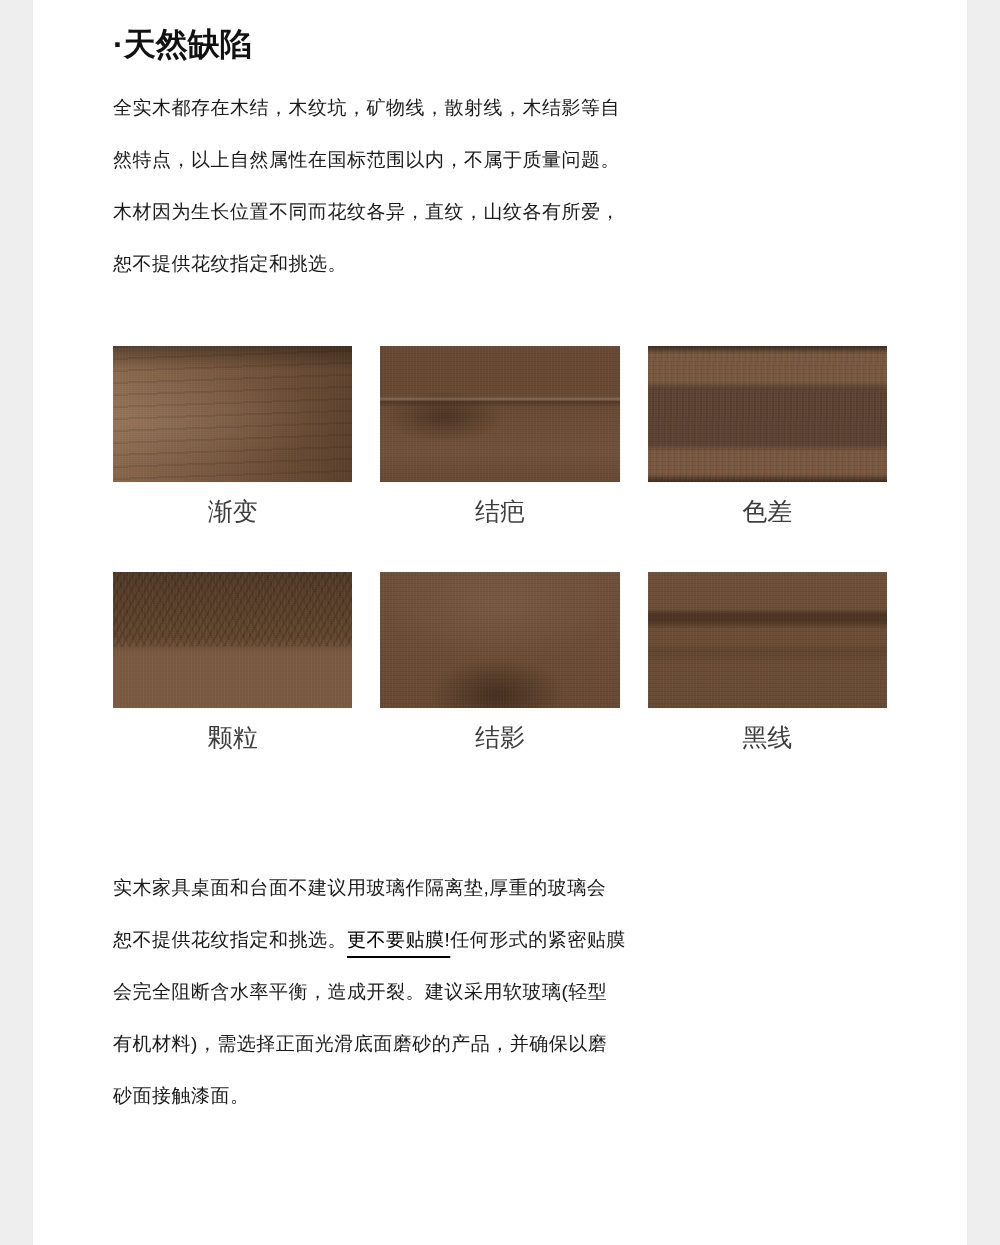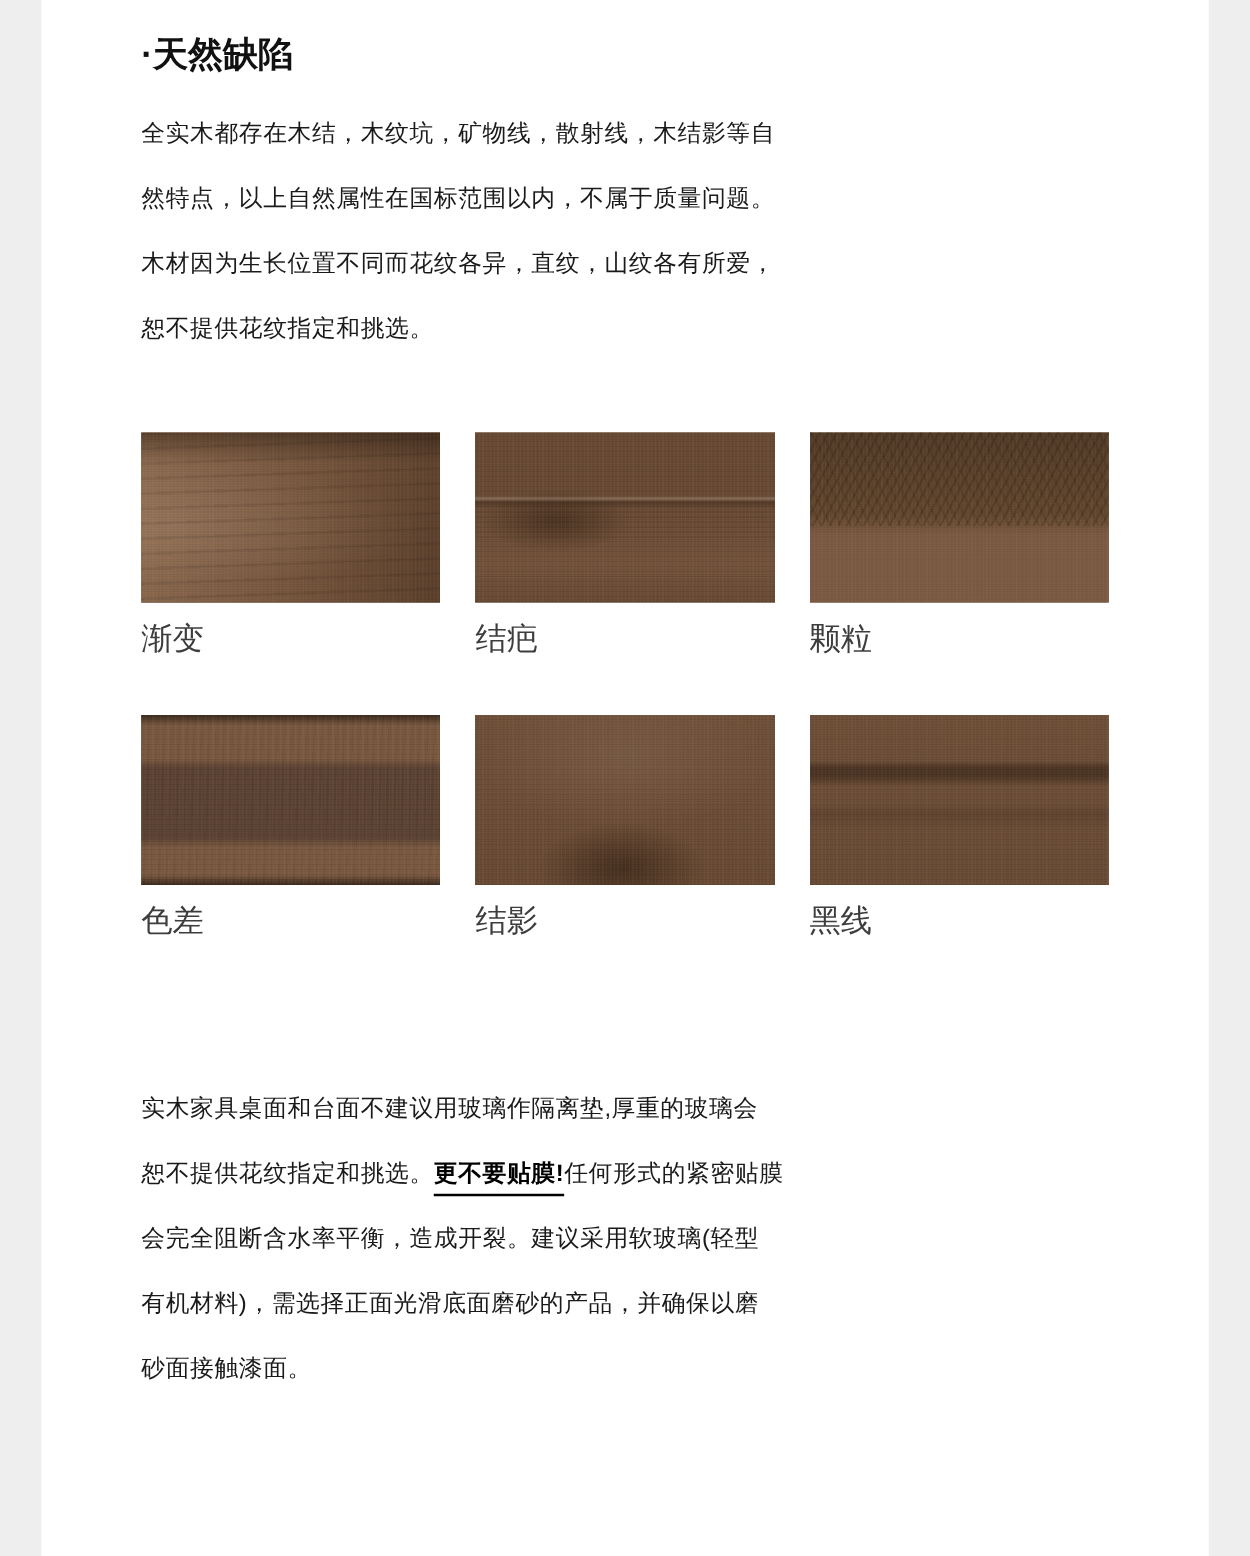--- a/index.html
+++ b/index.html
@@ -11,32 +11,32 @@
   }
   .sheet{
     width:934px;height:1245px;
     margin:0 auto;
     background:#ffffff;
     box-sizing:border-box;
     padding:14px 80px 0;
   }
   h2.title{
     margin:8px 0 0;
-    font-size:28px;line-height:44px;
+    font-size:32px;line-height:44px;
     font-weight:700;color:#111111;
   }
   p.body{
     margin:16px 0 0;
     font-size:19px;line-height:52px;
     color:#1a1a1a;
     white-space:pre-line;
     letter-spacing:.5px;
   }
   .em-bold{
-    font-weight:700;color:#000;
+    font-weight:400;color:#000;
     text-decoration:underline;
     text-decoration-thickness:2px;
     text-underline-offset:10px;
     margin-top:11px;
   }
   .grid{
     margin-top:56px;
     display:grid;
     grid-template-columns:repeat(3,1fr);
     column-gap:28px;row-gap:46px;
@@ -49,21 +49,21 @@
   }
   .wood::after{
     content:"";position:absolute;inset:0;
     background:
       repeating-linear-gradient(90deg, rgba(255,255,255,.03) 0 1px, transparent 1px 3px),
       repeating-linear-gradient(0deg, rgba(0,0,0,.035) 0 1px, transparent 1px 2px);
   }
   .cap{
     margin-top:14px;
     font-size:25px;line-height:30px;
-    color:#3d3d3d;
+    text-align:center;color:#3d3d3d;
   }
   .sec2{margin-top:110px;}
 
   
   .p-gradient{
     background-image:
       repeating-linear-gradient(178deg, rgba(20,10,4,.10) 0 2px, transparent 2px 12px),
       linear-gradient(180deg, rgba(30,18,8,.45) 0%, rgba(30,18,8,0) 18%),
       radial-gradient(ellipse 140% 60% at 10% 55%, rgba(255,230,200,.10), transparent 60%),
       linear-gradient(100deg, var(--c1), var(--c2) 55%, var(--c3));
@@ -120,26 +120,26 @@
     <div class="grid">
       <figure class="cell">
         <div class="wood p-gradient" style="--c1: #8d6b50; --c2: #74543c; --c3: #5a3f2b;"></div>
         <figcaption class="cap">渐变</figcaption>
       </figure>
       <figure class="cell">
         <div class="wood p-knot" style="--c1: #72523b; --c2: #684a34; --c3: #46311f;"></div>
         <figcaption class="cap">结疤</figcaption>
       </figure>
       <figure class="cell">
+        <div class="wood p-bands" style="--c1: #7b5a41; --c2: #5d4334; --c3: #3e2b1d;"></div>
+        <figcaption class="cap">色差</figcaption>
+      </figure>
+      <figure class="cell">
         <div class="wood p-mottle" style="--c1: #7b5a41; --c2: #64482f; --c3: #543c28;"></div>
         <figcaption class="cap">颗粒</figcaption>
-      </figure>
-      <figure class="cell">
-        <div class="wood p-bands" style="--c1: #7b5a41; --c2: #5d4334; --c3: #3e2b1d;"></div>
-        <figcaption class="cap">色差</figcaption>
       </figure>
       <figure class="cell">
         <div class="wood p-shadow" style="--c1: #70513a; --c2: #684a34; --c3: #2d1a0c;"></div>
         <figcaption class="cap">结影</figcaption>
       </figure>
       <figure class="cell">
         <div class="wood p-line" style="--c1: #6f5039; --c2: #684b35; --c3: #231108;"></div>
         <figcaption class="cap">黑线</figcaption>
       </figure>
     </div>

